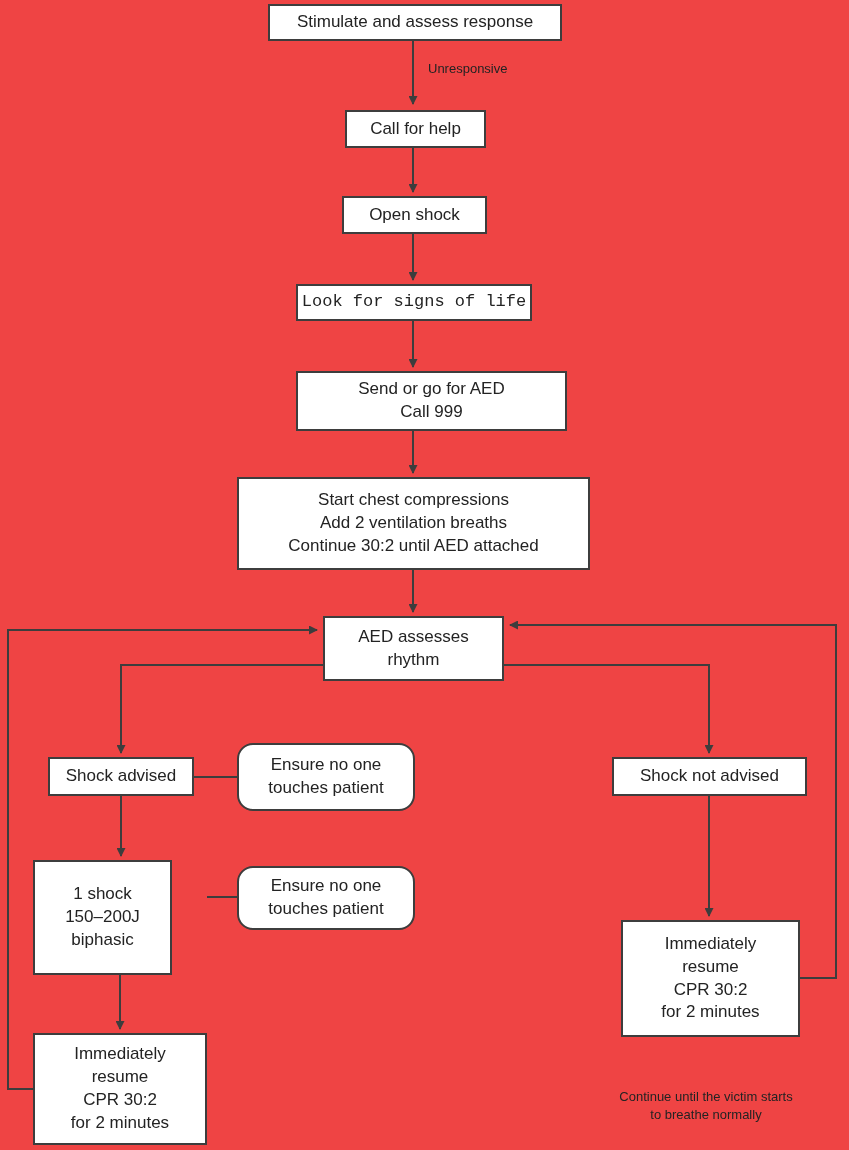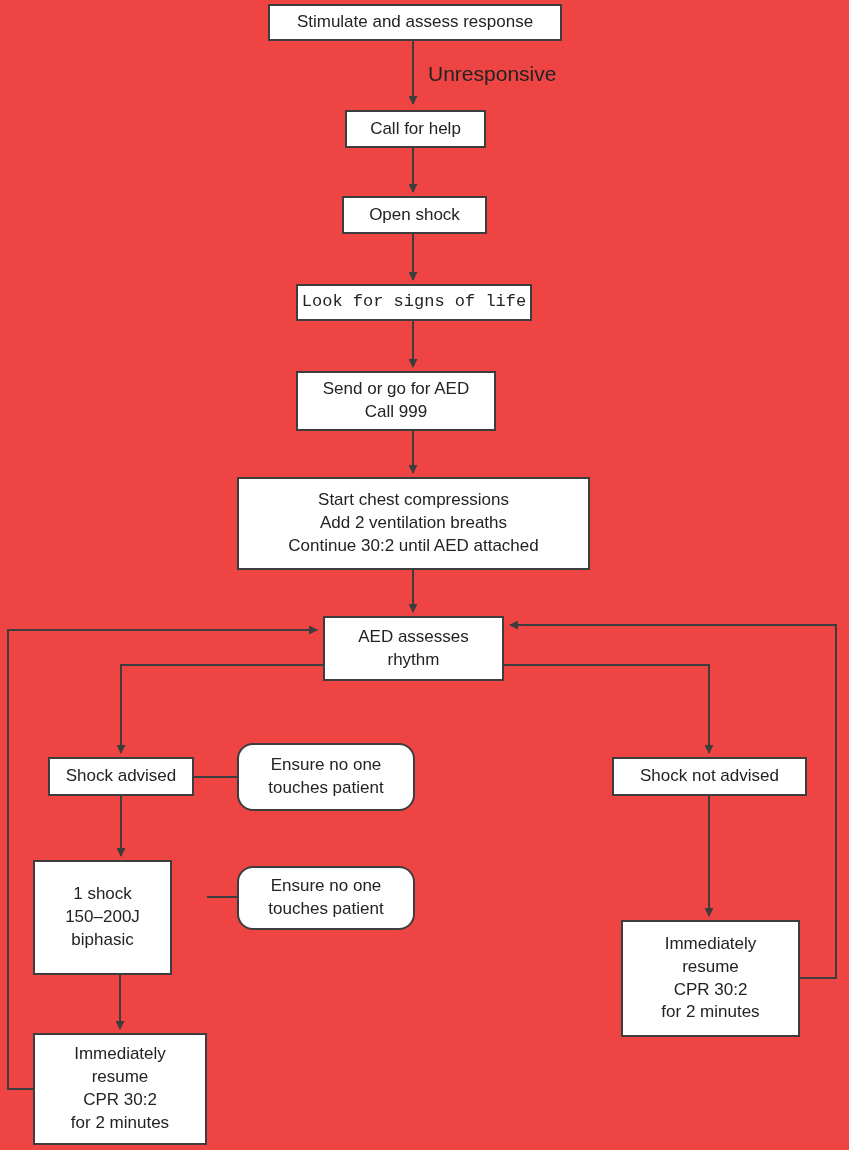--- a/index.html
+++ b/index.html
@@ -34,31 +34,31 @@
     font-size: 17px;
     line-height: 1.35;
     color: #232323;
   }
   .rounded {
     border-radius: 16px;
   }
   .floating-label {
     position: absolute;
     z-index: 2;
-    font-size: 21px;
+    font-size: 13px;
     line-height: 1.35;
     color: #232323;
     white-space: pre-line;
   }
   
   #stimulate   { left: 268px; top: 4px;    width: 294px; height: 37px; }
   #callhelp    { left: 345px; top: 110px;  width: 141px; height: 38px; }
   #openairway  { left: 342px; top: 196px;  width: 145px; height: 38px; }
   #looksigns   { left: 296px; top: 284px;  width: 236px; height: 37px; font-family: Liberation Mono, monospace; }
-  #sendaed     { left: 296px; top: 371px;  width: 200px; height: 60px; }
+  #sendaed     { left: 296px; top: 371px;  width: 271px; height: 60px; }
   #startcpr    { left: 237px; top: 477px;  width: 353px; height: 93px; }
   #aedbox      { left: 323px; top: 616px;  width: 181px; height: 65px; }
   #shockadv    { left: 48px;  top: 757px;  width: 146px; height: 39px; }
   #ensure1     { left: 237px; top: 743px;  width: 178px; height: 68px; }
   #shocknot    { left: 612px; top: 757px;  width: 195px; height: 39px; }
   #oneshock    { left: 33px;  top: 860px;  width: 139px; height: 115px; }
   #ensure2     { left: 237px; top: 866px;  width: 178px; height: 64px; }
   #resumeleft  { left: 33px;  top: 1033px; width: 174px; height: 112px; }
   #resumeright { left: 621px; top: 920px;  width: 179px; height: 117px; }
   #unresponsive { left: 428px; top: 60px; }
@@ -137,14 +137,16 @@
   <div id="resumeleft" class="node">Immediately
 resume
 CPR 30:2
 for 2 minutes</div>
 
   <div id="resumeright" class="node">Immediately
 resume
 CPR 30:2
 for 2 minutes</div>
 
+  <div id="continuenote" class="floating-label">Continue until the victim starts
+to breathe normally</div>
 
 </div>
 
 </body></html>

